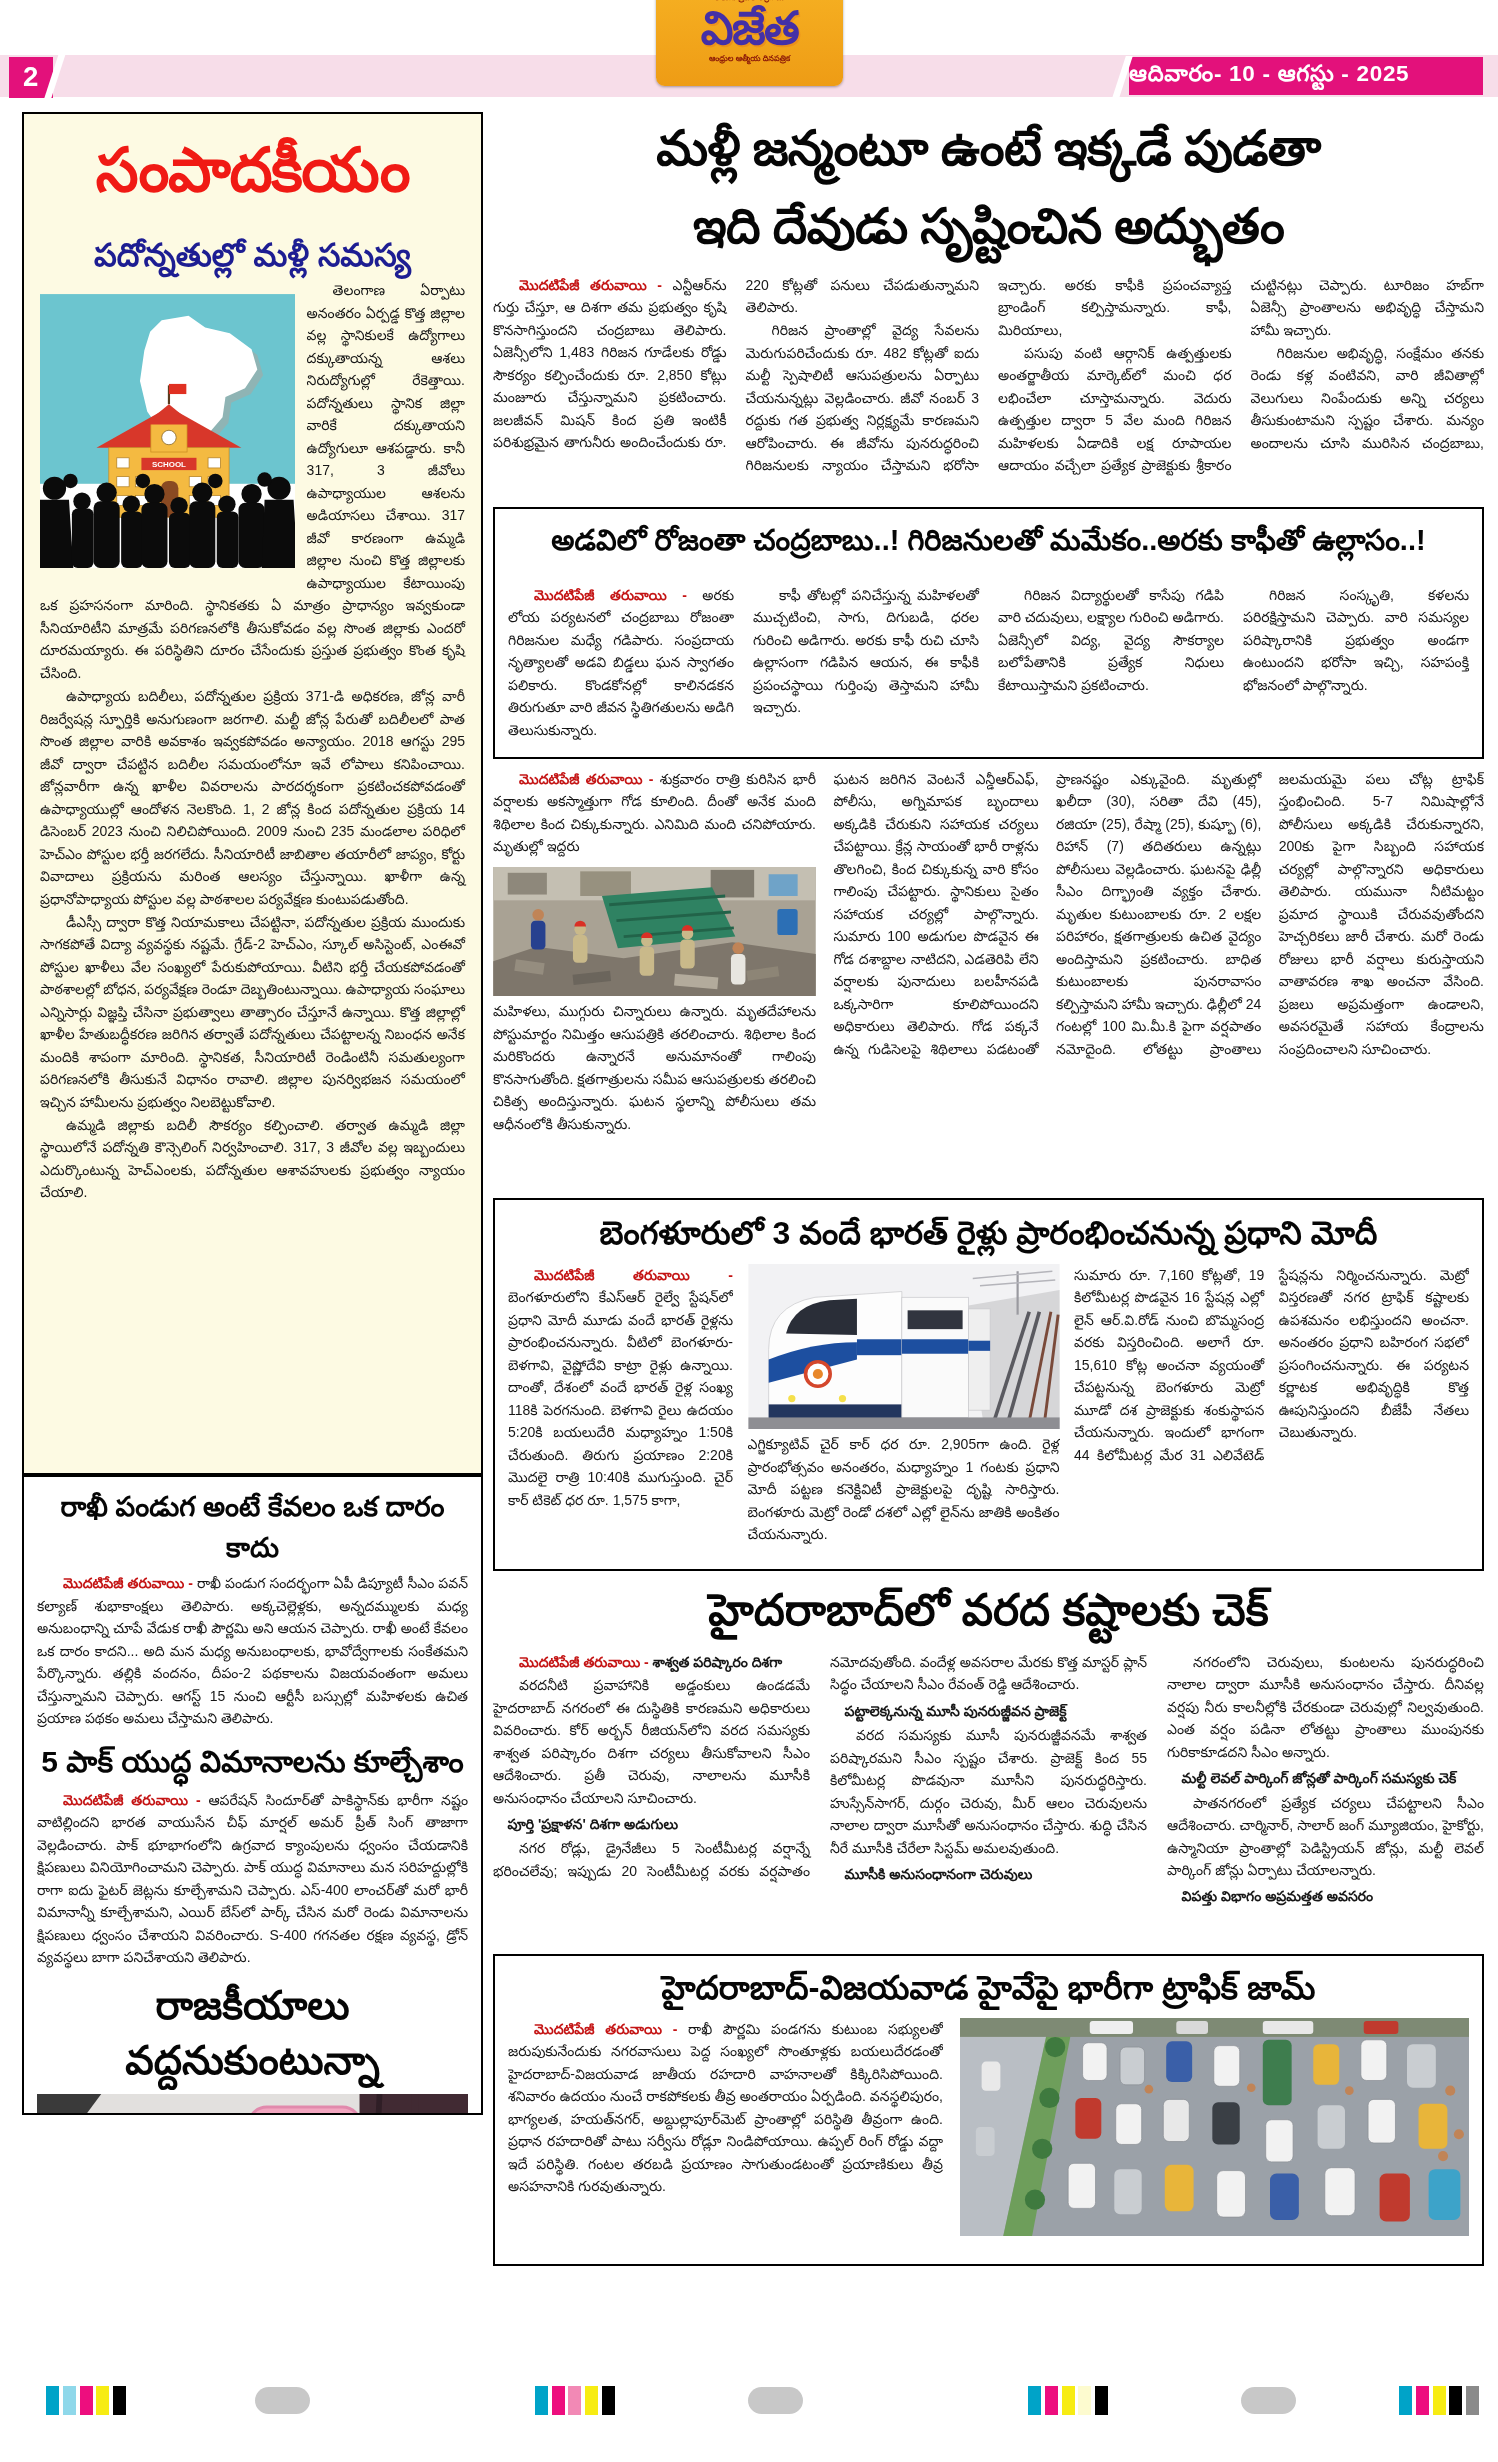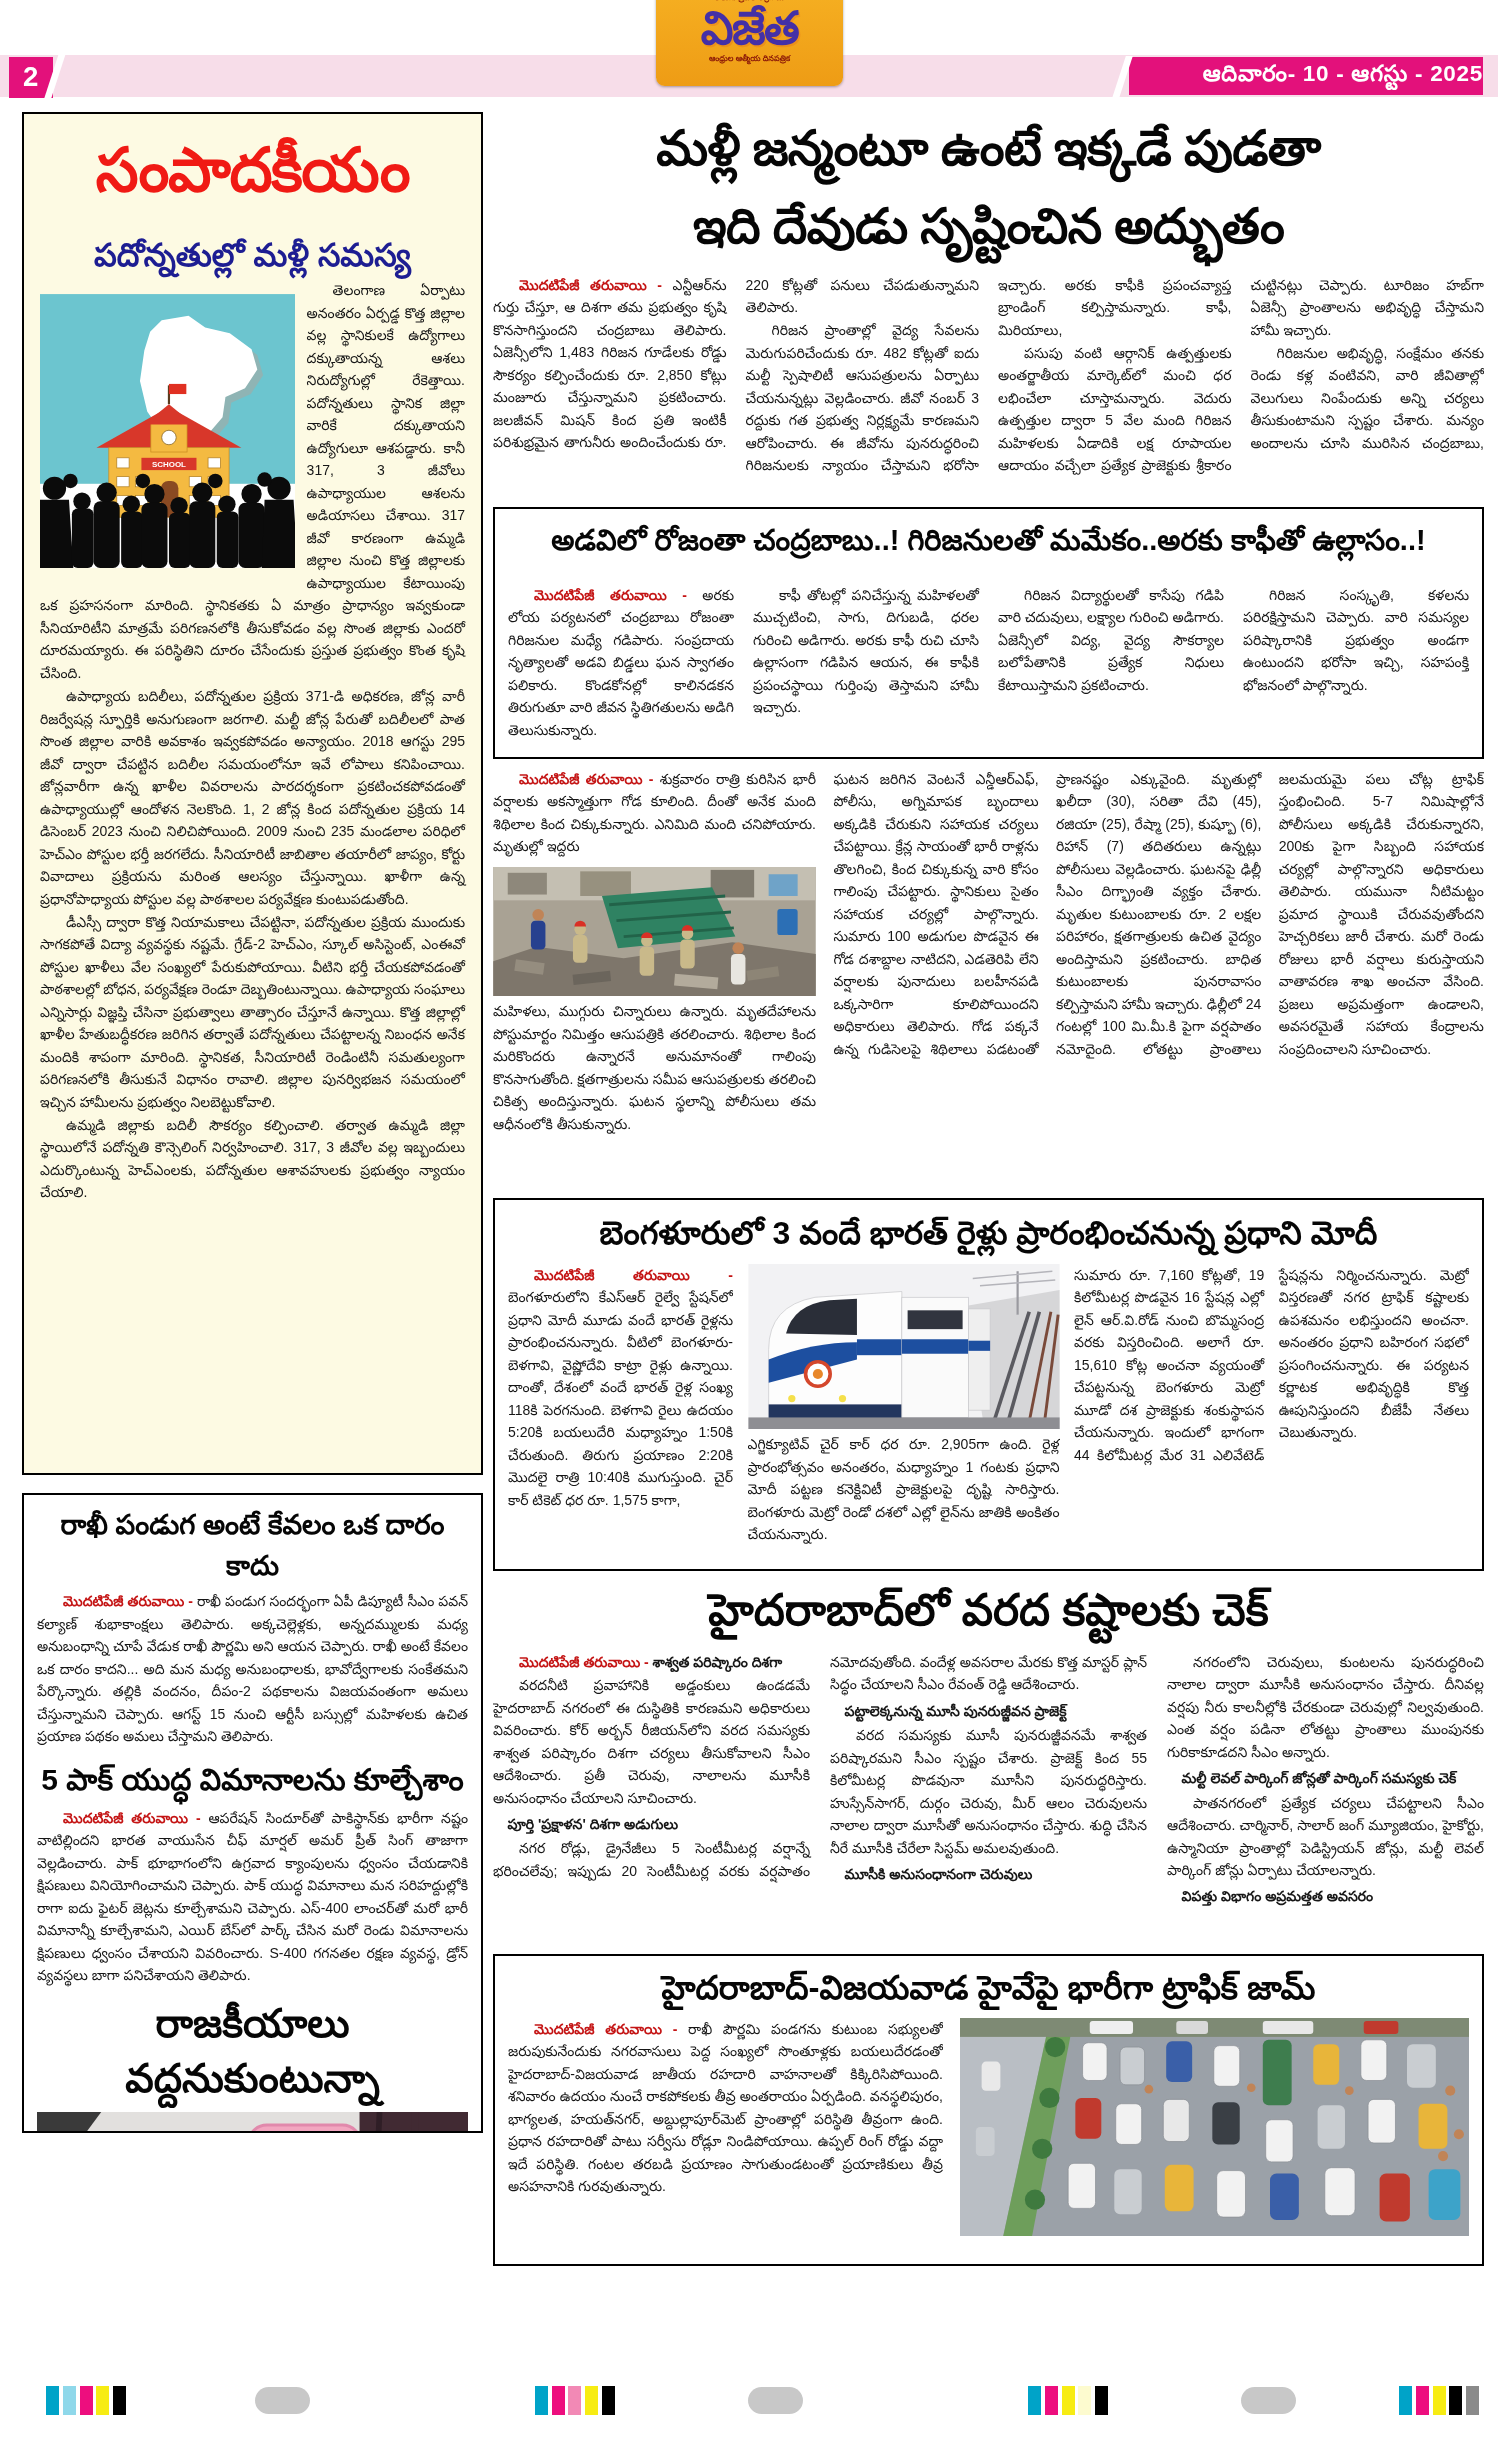--- a/index.html
+++ b/index.html
@@ -4,21 +4,21 @@
 <style>
   html,body{margin:0;padding:0;background:#ffffff;}
   #page{position:relative;width:1499px;height:2462px;background:#fff;overflow:hidden;
         font-family:"Liberation Sans","DejaVu Sans",sans-serif;color:#141414;}
   
   .band{position:absolute;left:0;top:55px;width:1499px;height:42px;background:#F7DDE9;}
   .pagenum-box{position:absolute;left:8.7px;top:1.5px;width:44px;height:41px;background:#E3117B;color:#fff;
       font-size:27.6px;font-weight:bold;display:flex;align-items:center;justify-content:center;}
   .pagenum-box:after{content:"";position:absolute;right:-5.8px;top:-1.5px;width:7.3px;height:45px;background:#fff;transform:skewX(-18deg);}
   .date-box{position:absolute;right:16px;top:2.2px;width:354px;height:38px;background:#E3117B;color:#fff;
-      font-size:22.5px;font-weight:bold;display:flex;align-items:center;justify-content:flex-end;letter-spacing:0.7px;}
+      font-size:22.5px;font-weight:bold;display:flex;align-items:center;justify-content:flex-start;letter-spacing:0.7px;}
   .date-box:before{content:"";position:absolute;left:-10px;top:-1.5px;width:7.3px;height:42px;background:#fff;transform:skewX(-18deg);}
   .masthead{position:absolute;left:656px;top:-29px;width:187px;height:115px;border-radius:8.7px;
       background:linear-gradient(#F7B324,#EE9C15);box-shadow:0 0.7px 2.9px rgba(0,0,0,.35);
       display:flex;flex-direction:column;align-items:center;justify-content:center;}
   .mh-top,.mh-bottom{font-size:8px;color:#8a1607;font-weight:bold;line-height:10px;}
   .mh-title{font-size:46px;font-weight:800;line-height:51px;color:#4430A6;
       text-shadow:1.5px 1.5px 0 #d8401f33;letter-spacing:-1.5px;}
   .mh-flame{position:absolute;right:23px;top:7.3px;font-size:19px;color:#E04A12;}
   
   .jtext{font-size:14px;line-height:22.5px;text-align:justify;color:#161616;}
@@ -28,21 +28,21 @@
   .bi{font-weight:bold;}
   .box{border:2.2px solid #000;box-sizing:border-box;}
   h1,h2,h3{margin:0;font-weight:800;color:#060606;text-align:center;}
   
   .left-col{position:absolute;left:22px;top:112px;width:461px;}
   .editorial-box{border:2.2px solid #000;background:#FDFAE3;height:1363px;box-sizing:border-box;
       padding:13px 16px;overflow:hidden;}
   .ed-title{font-size:61px;line-height:87px;color:#F01A14;letter-spacing:-1.5px;}
   .ed-sub{font-size:32px;line-height:48px;color:#1D1D92;margin-top:17.4px;}
   .ed-illus{float:left;width:255px;height:274px;margin:14.5px 11.6px 4.4px 0;}
-  .left-box2{margin-top:18px;border:2.2px solid #000;background:#fff;height:640px;box-sizing:border-box;
+  .left-box2{margin-top:0;border:2.2px solid #000;background:#fff;height:640px;box-sizing:border-box;
       padding:8.7px 13px;overflow:hidden;}
   .rakhi-h{font-size:27.6px;line-height:41px;}
   .clip230{max-height:170px;overflow:hidden;margin-top:4.4px;}
   .pak-h{font-size:30px;line-height:44px;margin-top:10px;}
   .clip270{max-height:203px;overflow:hidden;margin-top:4.4px;}
   .pol-h{font-size:40px;line-height:55px;margin-top:8.7px;}
   .pol-photo{width:100%;height:165px;margin-top:5.8px;}
   .clip150{max-height:112px;overflow:hidden;margin-top:5.8px;}
   
   .main-col{position:absolute;left:493px;top:109px;width:991px;}

